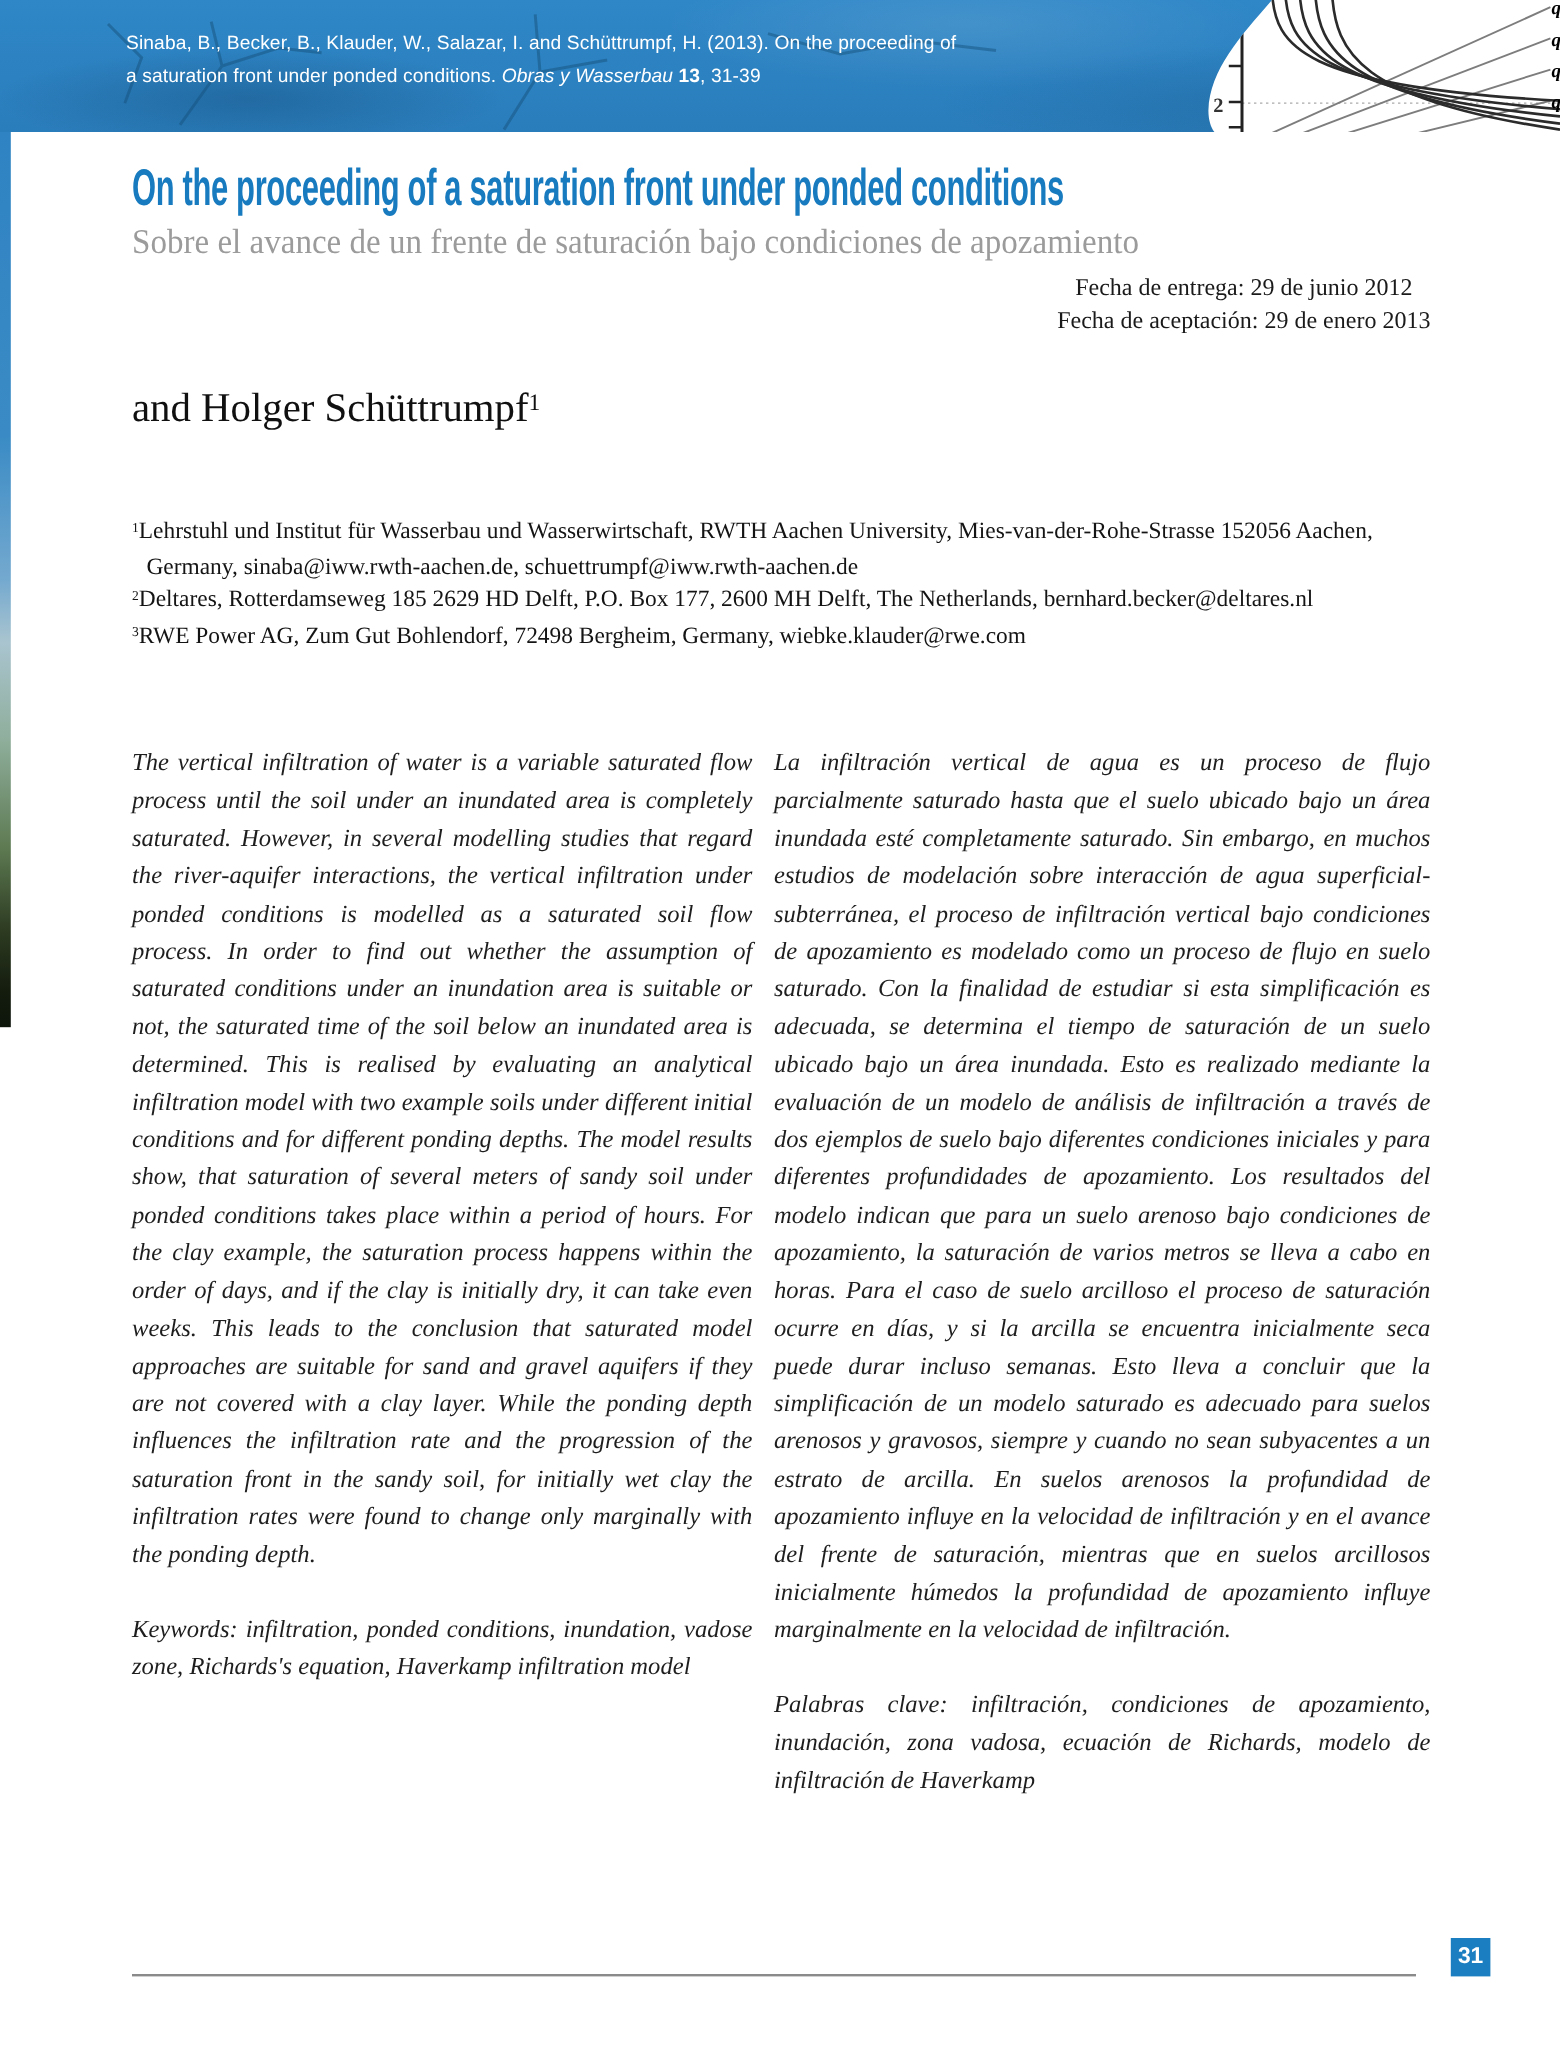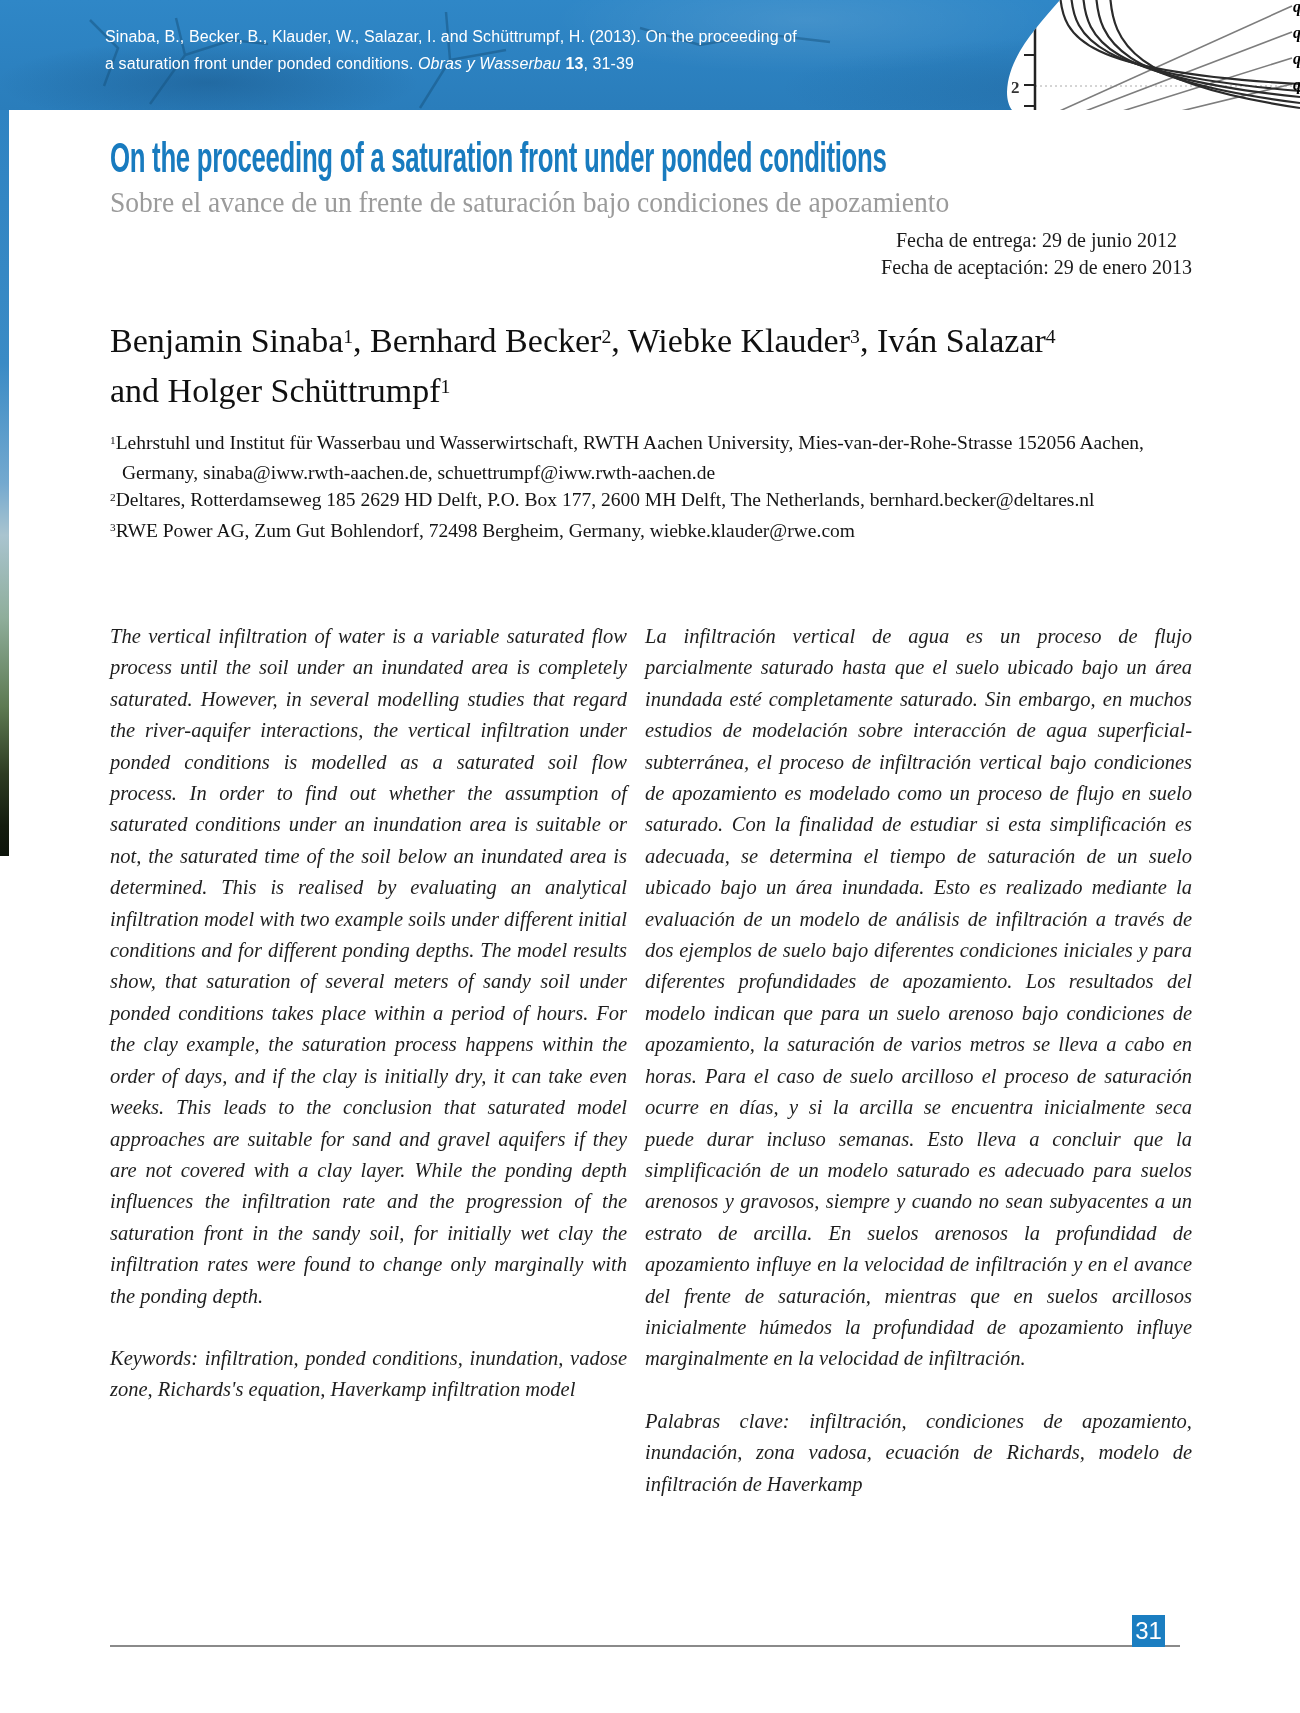--- a/index.html
+++ b/index.html
@@ -69,23 +69,23 @@
   .col-es { left:645px; width:547px; }
   .abstract {
     font-style:italic; font-size:20.5px; line-height:31.4px;
     text-align:justify; color:#1e1e1e;
   }
   .kw { margin-top:31px; }
 
   
   .rule { position:absolute; left:110px; top:1645px; width:1070px; height:2px; background:#8a8a8a; }
   .pagebox {
-    position:absolute; left:1132px; top:1615px; width:33px; height:32px;
+    position:absolute; left:1209px; top:1615px; width:33px; height:32px;
     background:#1b7ec1; color:#ffffff; font-family:"Liberation Sans", sans-serif;
-    font-size:24px; font-weight:normal; display:flex; align-items:center; justify-content:center;
+    font-size:19px; font-weight:bold; display:flex; align-items:center; justify-content:center;
   }
 </style>
 </head>
 <body>
 
 <header class="band">
   <svg class="band-cracks" width="950" height="110" viewBox="0 0 950 110">
     <g fill="none" stroke="#16537f" stroke-width="2.5" opacity="0.5">
       <path d="M150,104 L185,55 L176,18"></path>
       <path d="M185,55 L232,40 L268,44"></path>
@@ -149,21 +149,20 @@
 
 <h1 class="title" style="margin:0;">On the proceeding of a saturation front under ponded conditions</h1>
 <h2 class="subtitle" style="margin:0; font-weight:normal;">Sobre el avance de un frente de saturación bajo condiciones de apozamiento</h2>
 
 <div class="dates">
   <div>Fecha de entrega: 29 de junio 2012</div>
   <div>Fecha de aceptación: 29 de enero 2013</div>
 </div>
 
 <div class="authors">
-  <div><span>Benjamin Sinaba</span><span class="sup">1</span><span>, </span><span>Bernhard Becker</span><span class="sup">2</span><span>, </span><span>Wiebke Klauder</span><span class="sup">3</span><span>, </span><span>Iván Salazar</span><span class="sup">4</span></div>
   <div><span>and </span><span>Holger Schüttrumpf</span><span class="sup">1</span></div>
 </div>
 
 <div class="affils">
   <div class="aff"><span class="sup">1</span><span>Lehrstuhl und Institut für Wasserbau und Wasserwirtschaft, RWTH Aachen University, Mies-van-der-Rohe-Strasse 152056 Aachen, Germany, sinaba@iww.rwth-aachen.de, schuettrumpf@iww.rwth-aachen.de</span></div>
   <div class="aff"><span class="sup">2</span><span>Deltares, Rotterdamseweg 185 2629 HD Delft, P.O. Box 177, 2600 MH Delft, The Netherlands, bernhard.becker@deltares.nl</span></div>
   <div class="aff"><span class="sup">3</span><span>RWE Power AG, Zum Gut Bohlendorf, 72498 Bergheim, Germany, wiebke.klauder@rwe.com</span></div>
 </div>
 
 <section class="col col-en">

